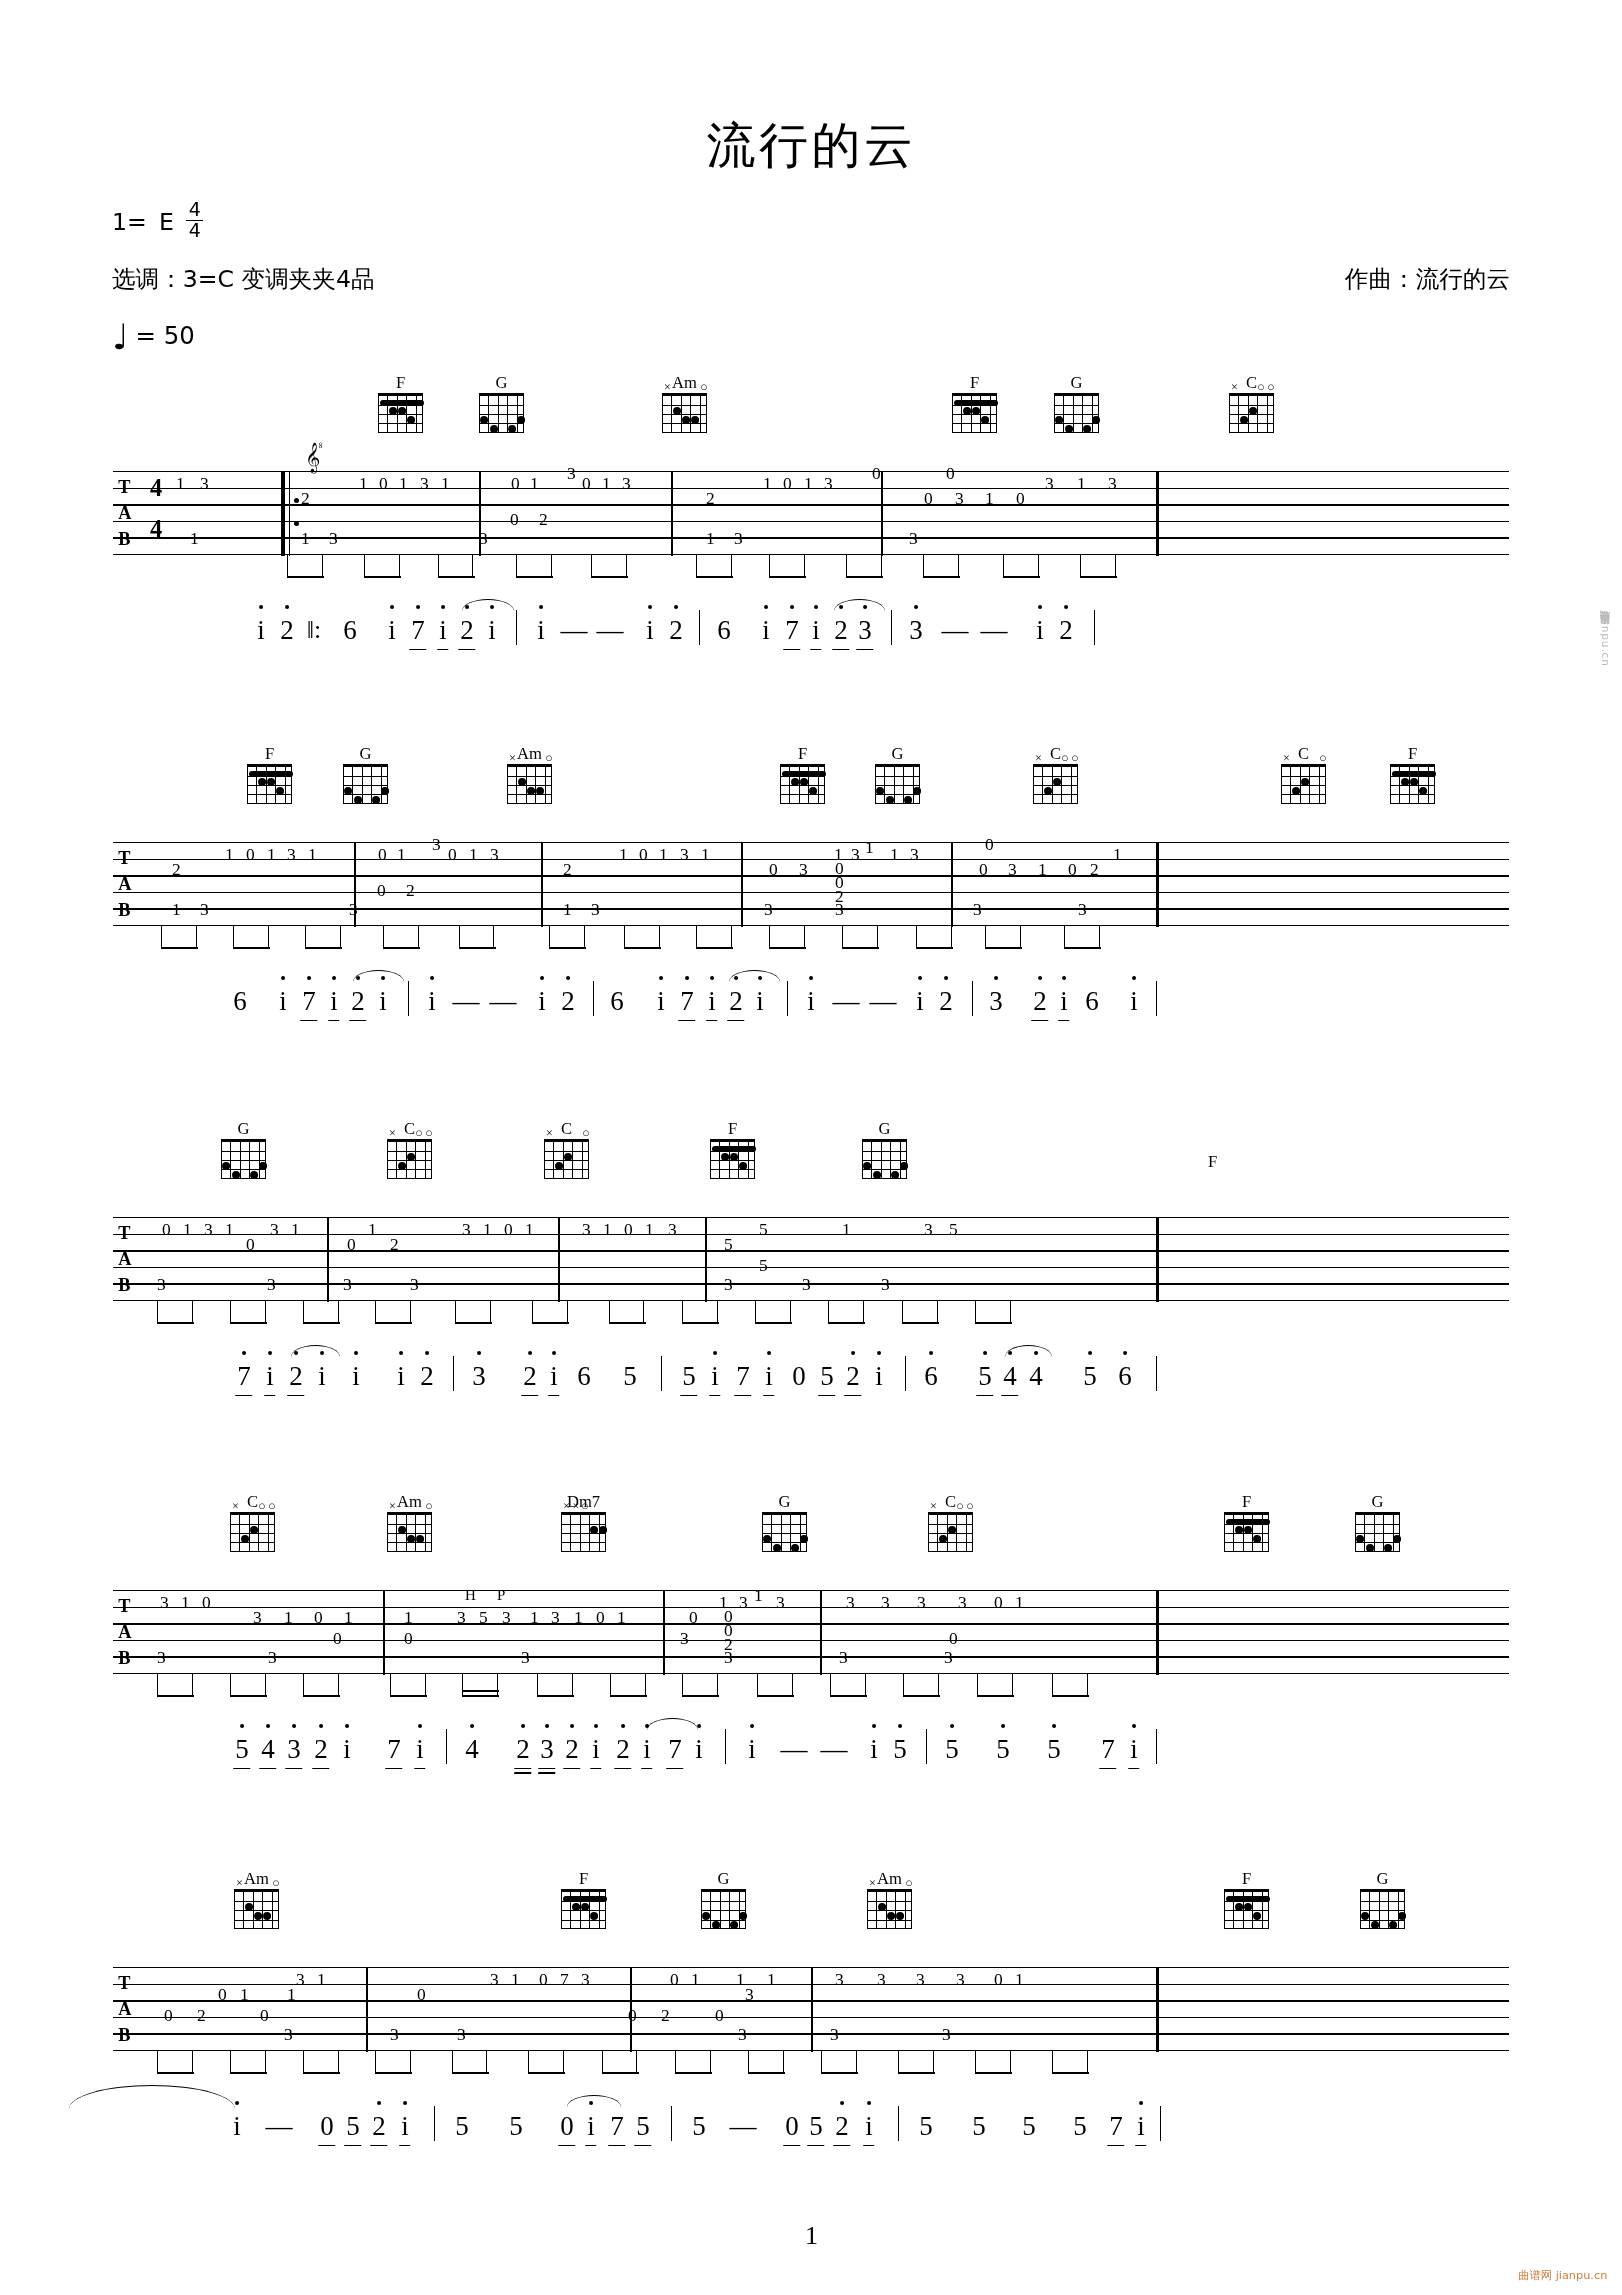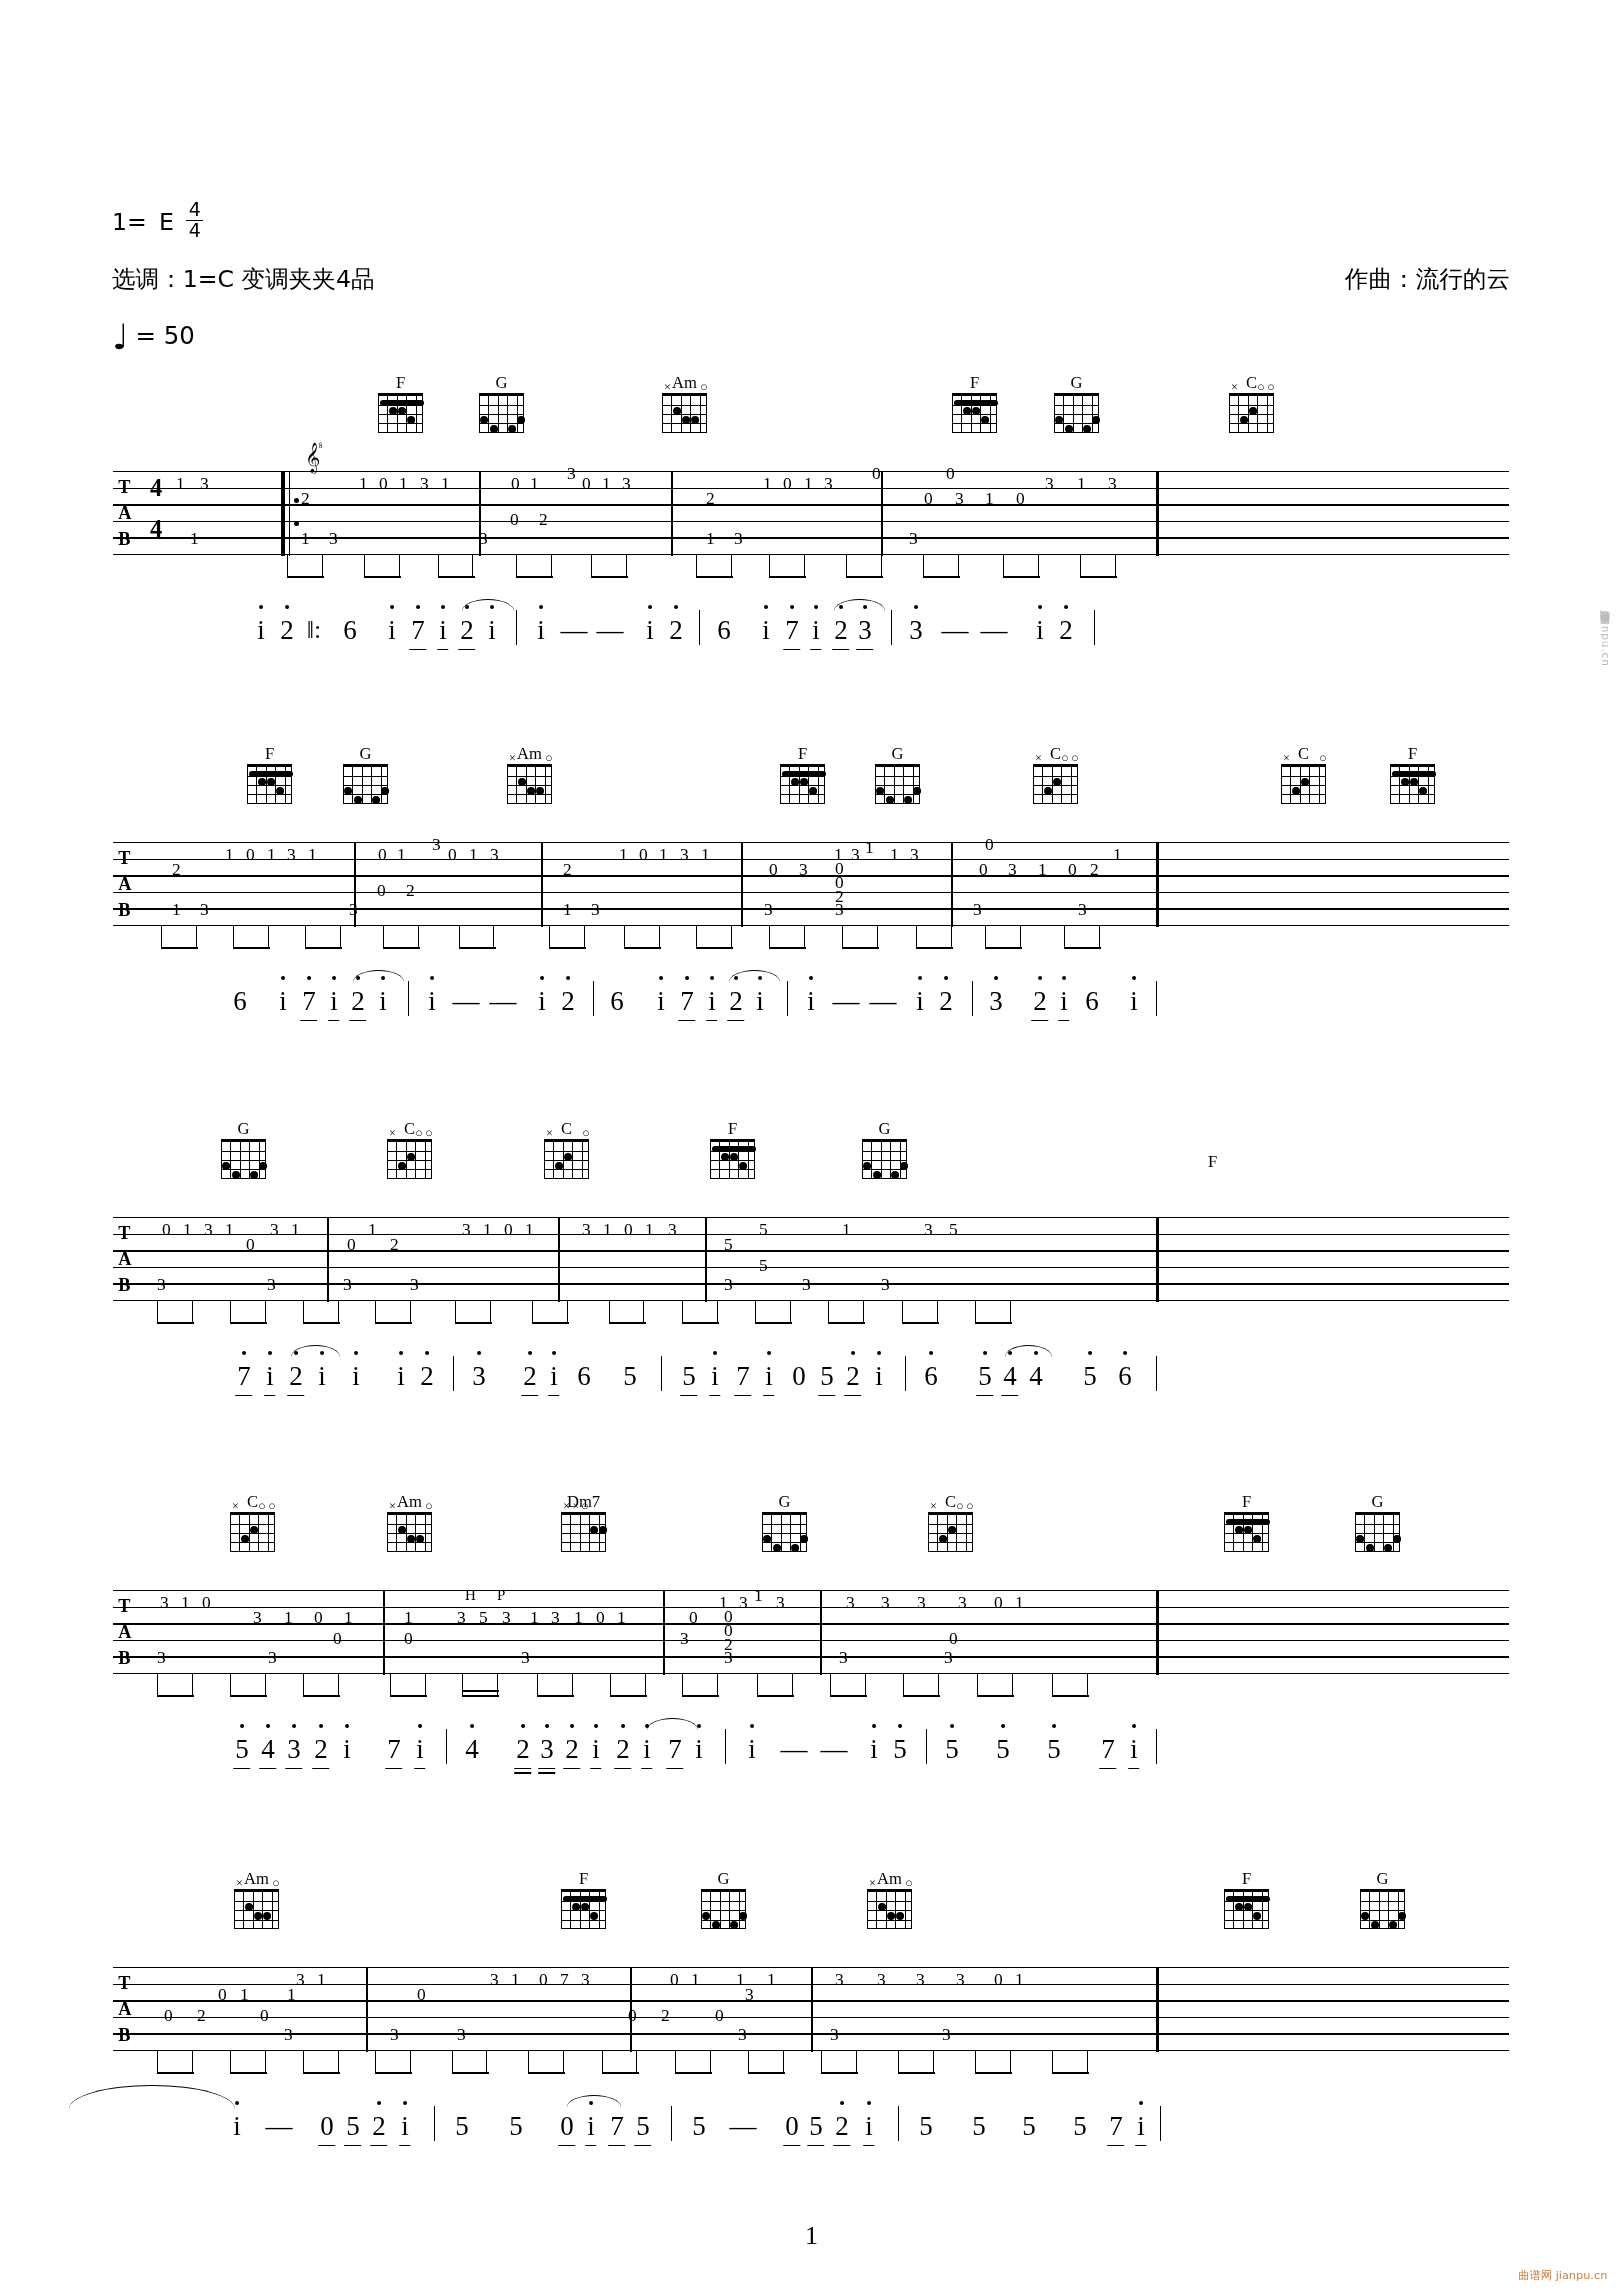--- a/index.html
+++ b/index.html
@@ -320,31 +320,32 @@
     position: absolute;
     font-size: 15px;
     font-family: "Liberation Serif", serif;
   }
 </style>
 </head>
 <body>
 
 <div class="page">
 
+  <div class="title">流行的云</div>
 
   <div class="key-line">
     <span>1=</span>
     <span>E</span>
     <span class="frac">
       <span class="num">4</span>
       <span class="den">4</span>
     </span>
   </div>
 
-  <div class="sel-line">选调：1=C  变调夹夹4品</div>
+  <div class="sel-line">选调：3=C  变调夹夹4品</div>
   <div class="composer">作曲：流行的云</div>
 
   <div class="tempo">
     <span class="noteglyph">♩</span>
     <span>= 50</span>
   </div>
 
   <div class="sidecredit">歌谱简谱网 jianpu.cn</div>
 
   <div class="system" style="top:375px;">

